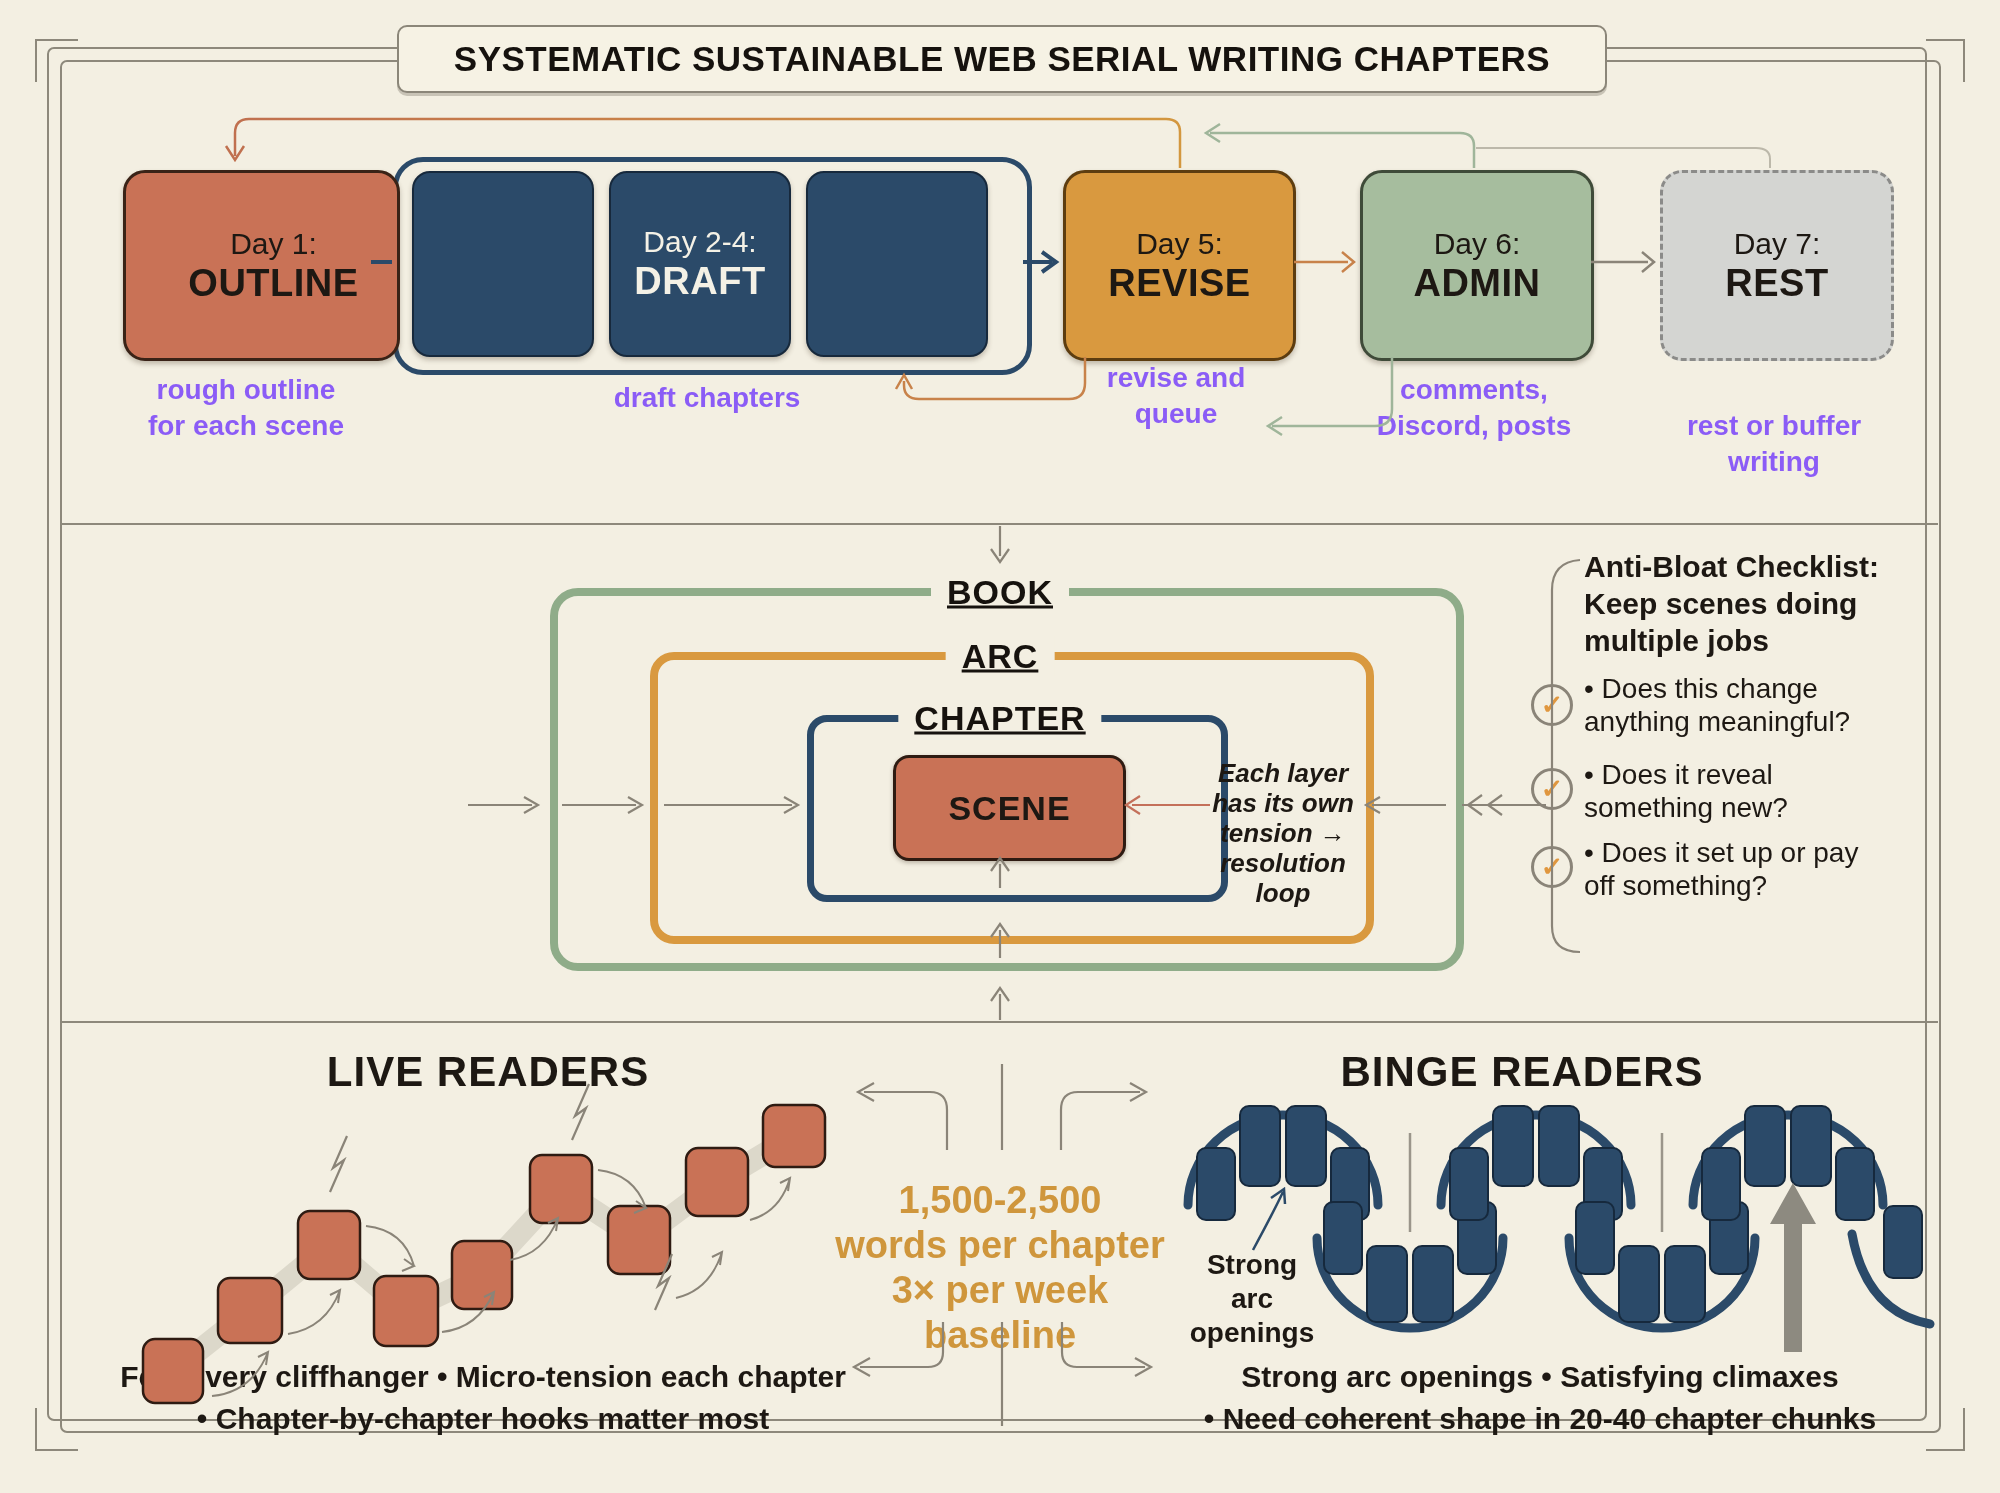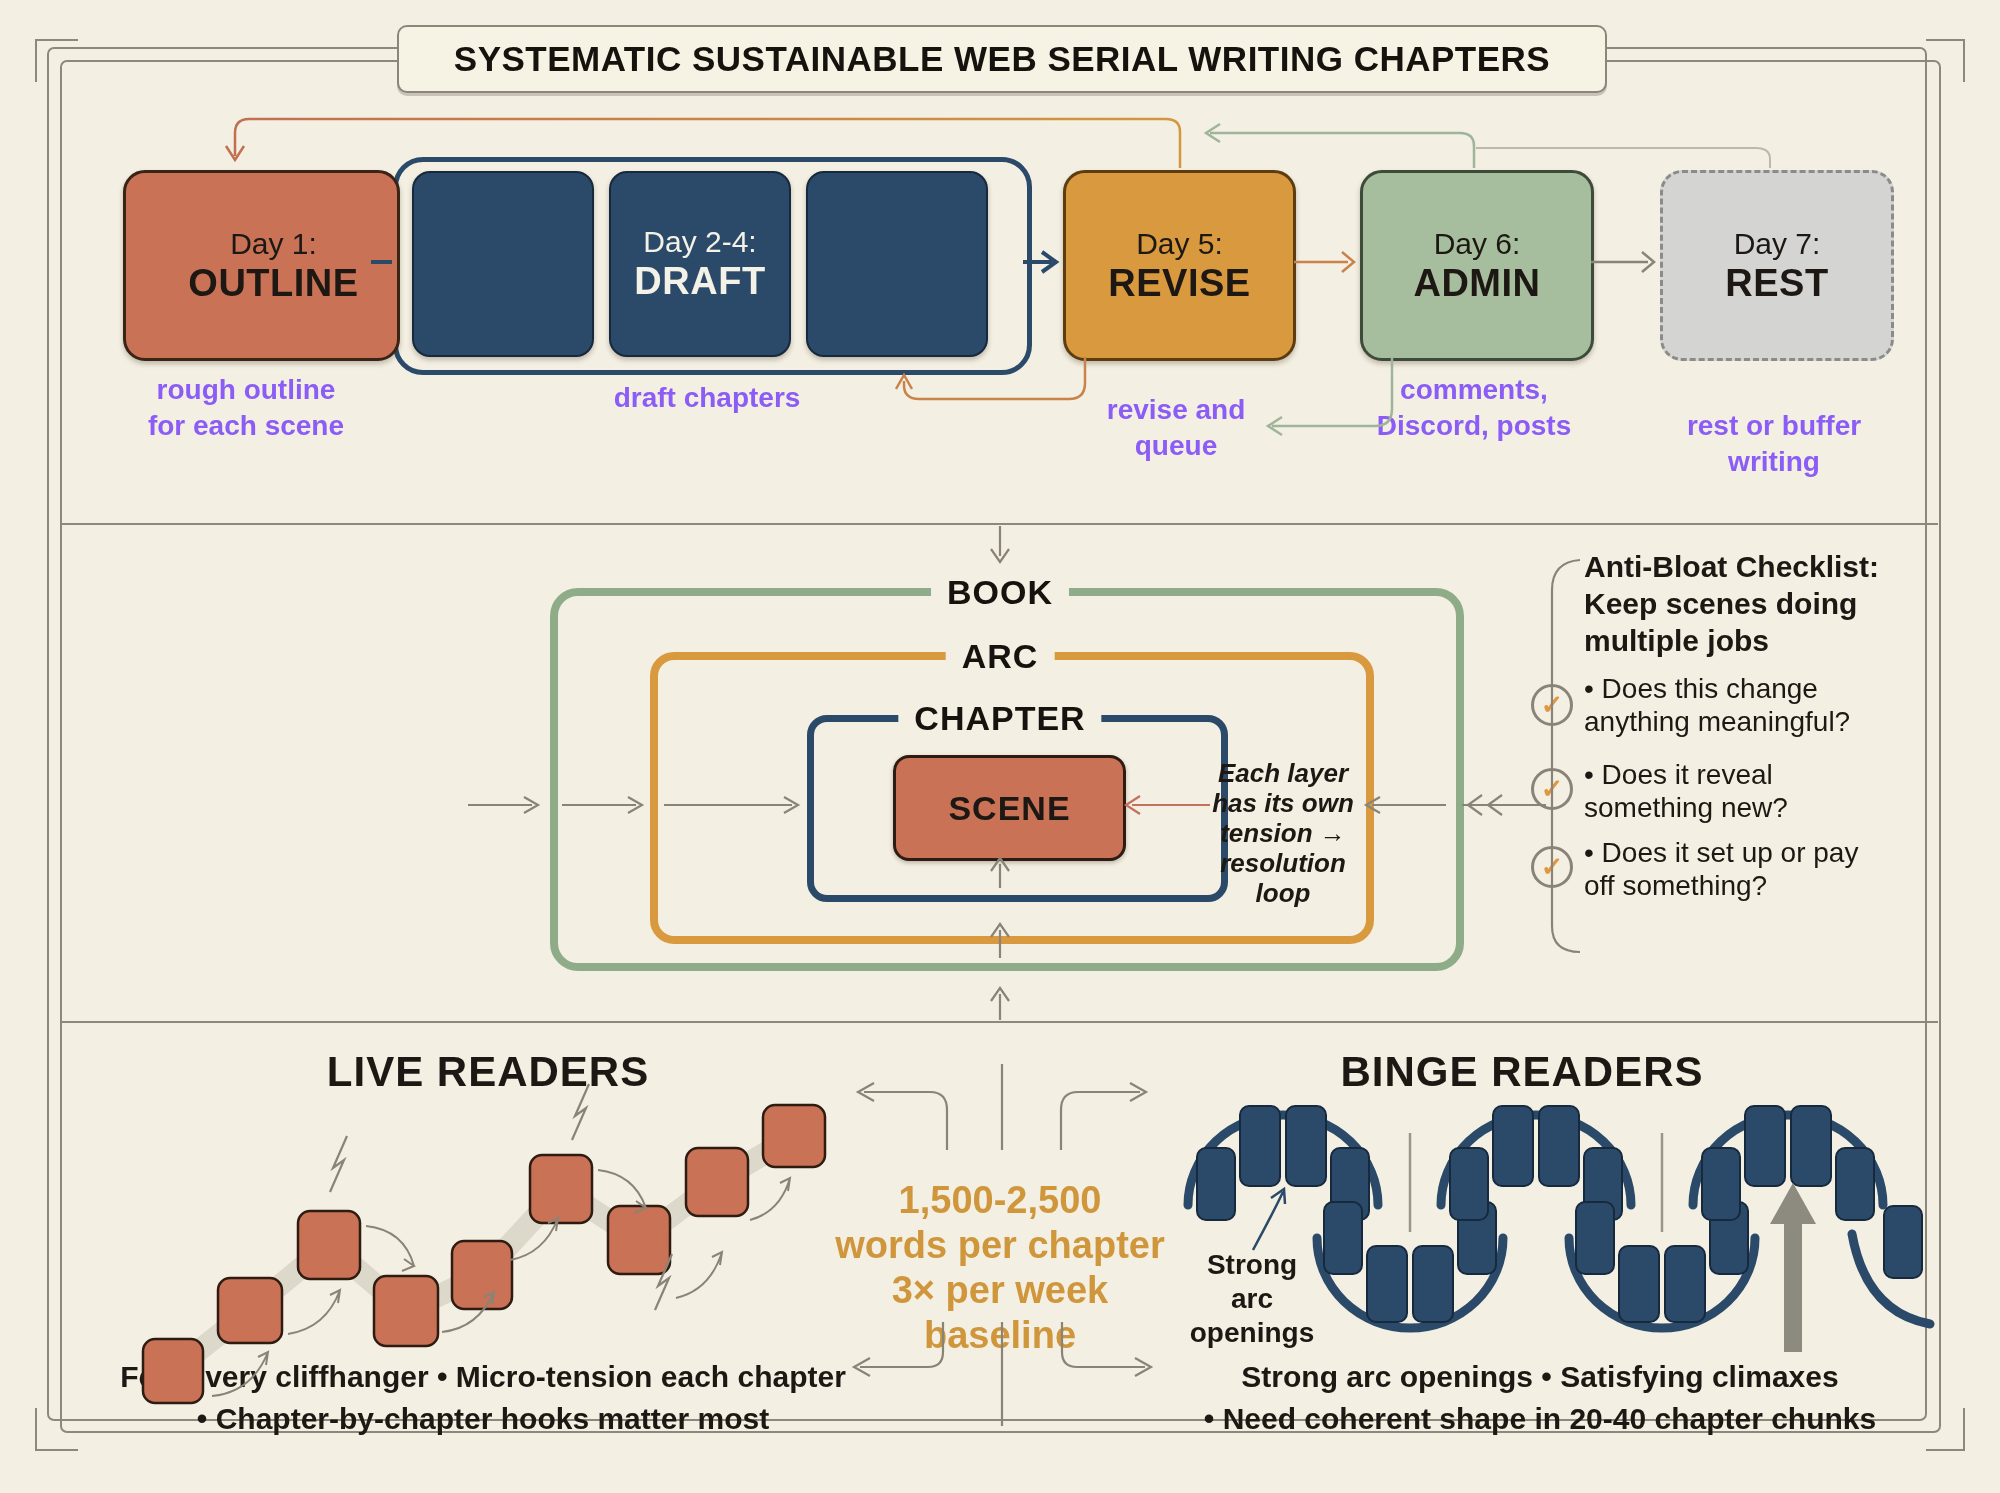--- a/index.html
+++ b/index.html
@@ -10,21 +10,21 @@
   .titlebox{left:397px;top:25px;width:1206px;height:64px;background:#f6f2e4;border:2px solid #8b8679;
             border-radius:10px;display:flex;align-items:center;justify-content:center;
             box-shadow:0 3px 0 rgba(120,114,100,.35);z-index:6;}
   .titlebox h1{margin:0;font-size:35px;font-weight:800;letter-spacing:.5px;color:#16120e;}
   .daybox{border-radius:22px;display:flex;flex-direction:column;align-items:center;justify-content:center;
           box-shadow:0 3px 5px rgba(60,45,30,.28);z-index:5;}
   .daybox .d1{font-size:30px;font-weight:500;line-height:34px;}
   .daybox .d2{font-size:38px;font-weight:800;line-height:44px;letter-spacing:.5px;}
   .cap{white-space:pre-line;text-align:center;font-size:28px;line-height:36px;font-weight:600;color:#8b5cf6;z-index:5;}
   .chip{background:#f3efe2;padding:0 16px;font-size:34px;font-weight:800;letter-spacing:1px;
-        transform:translate(-50%,-50%);z-index:5;color:#16120e;}
+        transform:translate(-50%,-50%);z-index:5;color:#16120e;text-decoration:underline;}
   .layer{position:absolute;border-radius:28px;z-index:3;}
   .scene{background:#c97256;border:3px solid #2e1b12;border-radius:16px;display:flex;align-items:center;
          justify-content:center;font-size:34px;font-weight:800;letter-spacing:1px;z-index:4;
          box-shadow:0 2px 4px rgba(60,45,30,.3);}
   .annot{white-space:pre-line;font-style:italic;font-weight:600;font-size:26px;line-height:30px;
          text-align:center;z-index:4;}
   .chead{white-space:pre-line;font-size:30px;line-height:37px;font-weight:800;z-index:5;}
   .citem{white-space:pre-line;font-size:28px;line-height:33px;font-weight:400;z-index:5;}
   .check{width:36px;height:36px;border:3px solid #8a8478;border-radius:50%;background:#f3efe2;
          display:flex;align-items:center;justify-content:center;font-size:27px;font-weight:700;
@@ -80,21 +80,21 @@
     <div class="d2">ADMIN</div>
   </div>
   <div class="abs daybox" style="left:1660px;top:170px;width:228px;height:185px;background:#d4d5d2;border:3px dashed #8b8b89;box-shadow:none;">
     <div class="d1">Day 7:</div>
     <div class="d2">REST</div>
   </div>
 
   <div class="abs cap" style="left:126px;top:372px;width:240px;">rough outline
 for each scene</div>
   <div class="abs cap" style="left:507px;top:380px;width:400px;">draft chapters</div>
-  <div class="abs cap" style="left:1056px;top:392px;width:240px;">revise and
+  <div class="abs cap" style="left:1056px;top:360px;width:240px;">revise and
 queue</div>
   <div class="abs cap" style="left:1354px;top:372px;width:240px;">comments,
 Discord, posts</div>
   <div class="abs cap" style="left:1654px;top:372px;width:240px;margin-top:36px;">rest or buffer
 writing</div>
 
   <div class="layer" style="left:550px;top:588px;width:898px;height:367px;border:8px solid #8fac89;"></div>
   <div class="layer" style="left:650px;top:652px;width:708px;height:276px;border:8px solid #d9993f;border-radius:24px;"></div>
   <div class="layer" style="left:807px;top:715px;width:407px;height:173px;border:7px solid #2b4a69;border-radius:20px;"></div>
   <div class="abs chip" style="left:1000px;top:592px;">BOOK</div>

